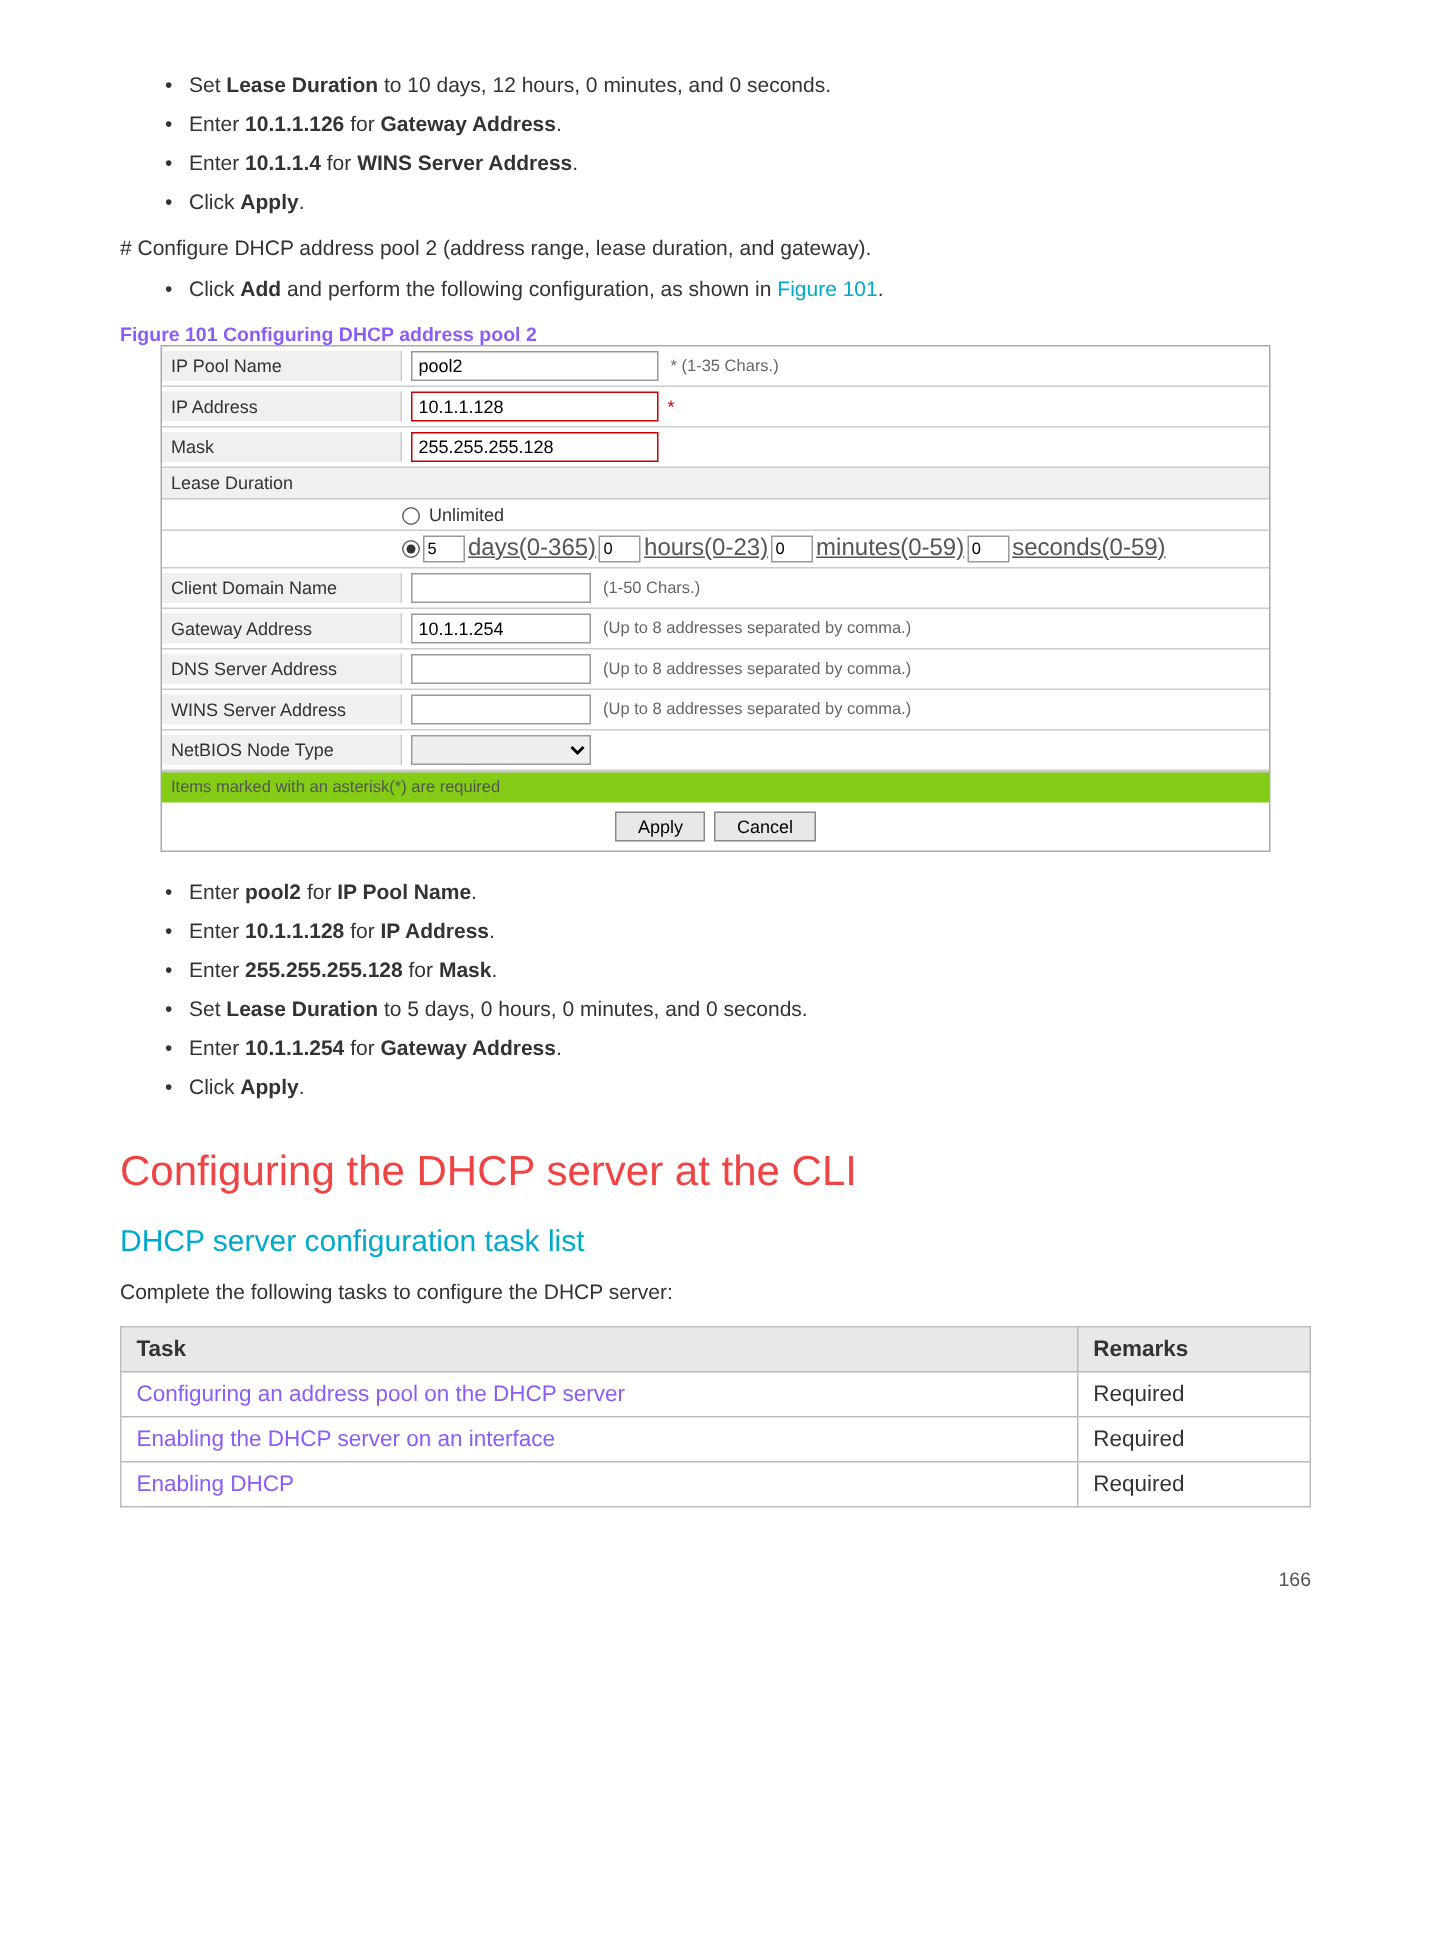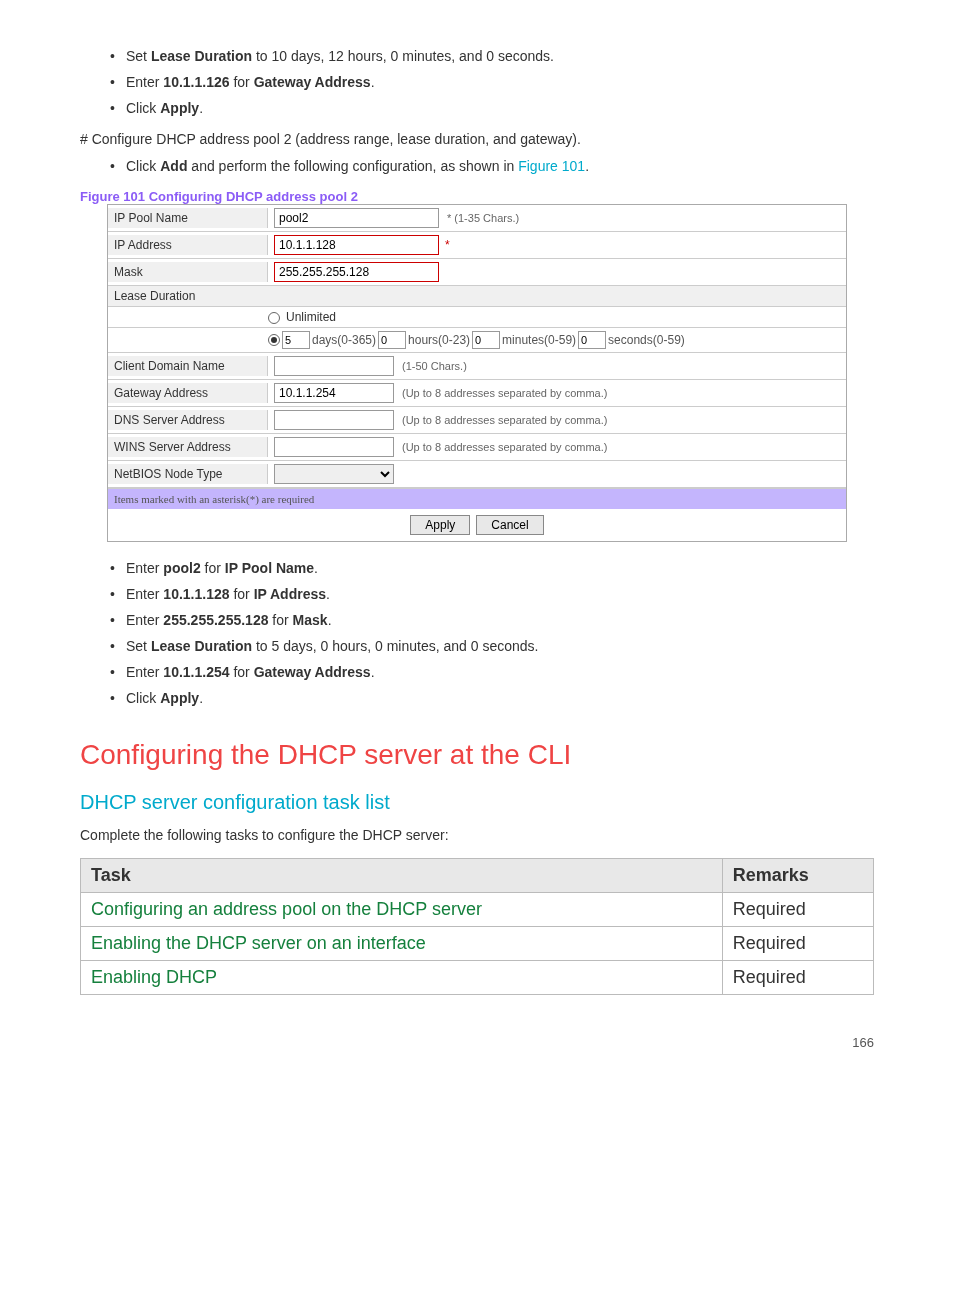--- a/index.html
+++ b/index.html
@@ -97,21 +97,21 @@
       border-bottom: 1px solid #ccc;
       flex-wrap: wrap;
     }
     .days-input {
       border: 1px solid #999;
       width: 28px;
       height: 18px;
       font-size: 11px;
       padding: 1px 2px;
     }
-    .days-label { font-size: 12px; color: #555; }
+    .days-label { font-size: 16px; color: #555; text-decoration: underline; }
     .radio-circle {
       width: 12px; height: 12px;
       border: 1px solid #666;
       border-radius: 50%;
       display: inline-flex;
       align-items: center;
       justify-content: center;
       flex-shrink: 0;
     }
     .radio-circle.filled::after {
@@ -125,22 +125,21 @@
       border: 1px solid #666;
       border-radius: 50%;
       display: inline-block;
       flex-shrink: 0;
     }
     .form-footer {
       padding: 4px 6px;
       font-size: 11px;
       color: #555;
       border-top: 1px solid #ccc;
-      background: #c4b5fd;
-      font-family: Liberation Serif, serif;
+      background: #84cc16;
     }
     .button-row {
       display: flex;
       justify-content: center;
       gap: 6px;
       padding: 6px;
     }
     .form-button {
       border: 1px solid #888;
       background: #e8e8e8;
@@ -170,54 +169,57 @@
     }
     .intro-text {
       margin: 8px 0 12px 0;
       line-height: 1.6;
     }
     
     .task-table {
       width: 100%;
       border-collapse: collapse;
       margin-top: 6px;
-      font-size: 18px;
+      font-size: 15px;
     }
     .task-table th {
       background: #e8e8e8;
       border: 1px solid #bbb;
       padding: 6px 10px;
       text-align: left;
       font-weight: bold;
     }
     .task-table td {
       border: 1px solid #bbb;
       padding: 6px 10px;
     }
-    .task-link { color: #15803d; text-decoration: none; }
+    .task-link { color: #8b5cf6; text-decoration: none; }
     .page-number {
       text-align: right;
       margin-top: 40px;
       color: #555;
       font-size: 13px;
     }
     .hash-note {
       margin: 8px 0 6px 0;
       line-height: 1.5;
     }
   </style>
 </head>
 <body>
 
 <ul class="bullet-list">
   <li>
     Set <span class="bold">Lease Duration</span> to 10 days, 12 hours, 0 minutes, and 0 seconds.
   </li>
   <li>
     Enter <span class="bold">10.1.1.126</span> for <span class="bold">Gateway Address</span>.
+  </li>
+  <li>
+    Enter <span class="bold">10.1.1.4</span> for <span class="bold">WINS Server Address</span>.
   </li>
   <li>
     Click <span class="bold">Apply</span>.
   </li>
 </ul>
 
 <p class="hash-note"># Configure DHCP address pool 2 (address range, lease duration, and gateway).</p>
 
 <ul class="bullet-list">
   <li>

